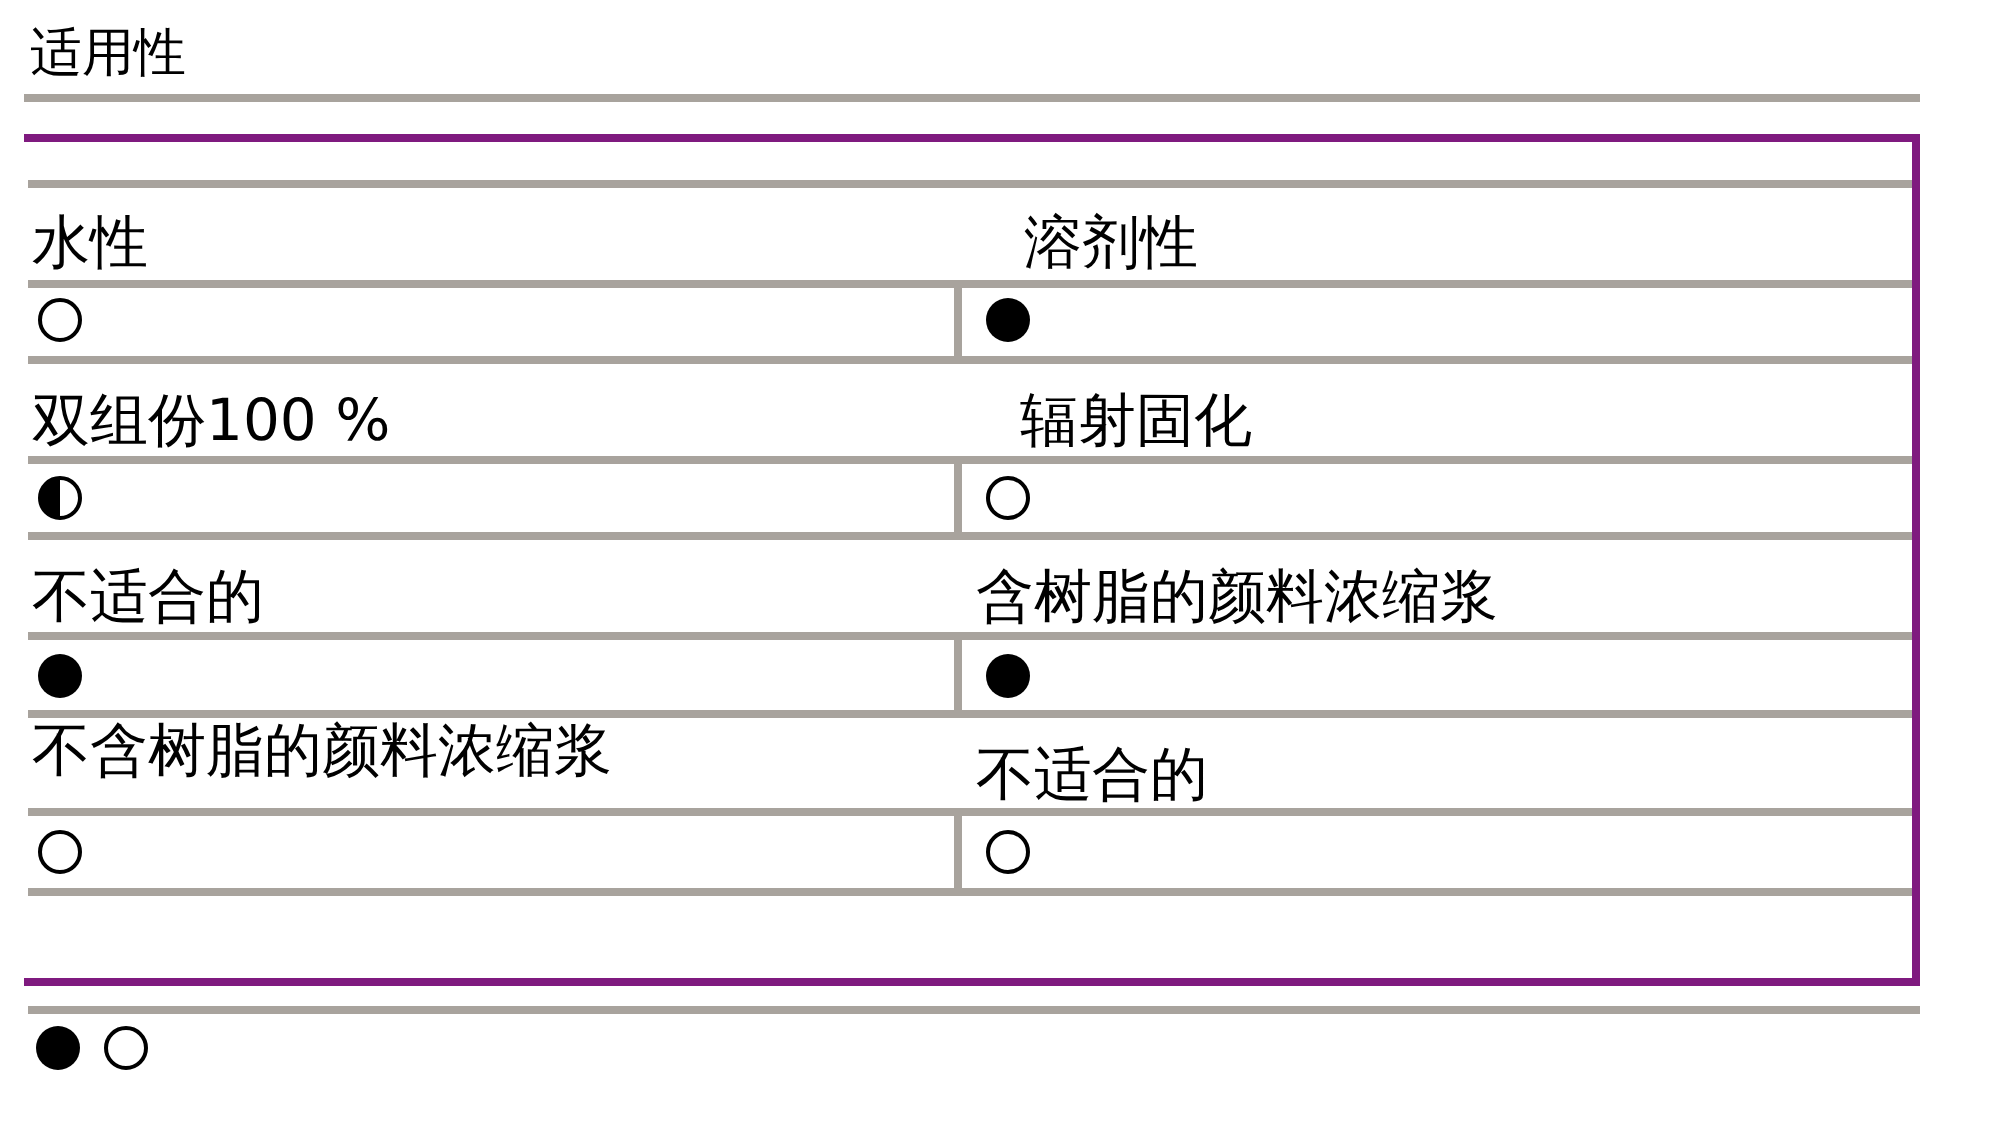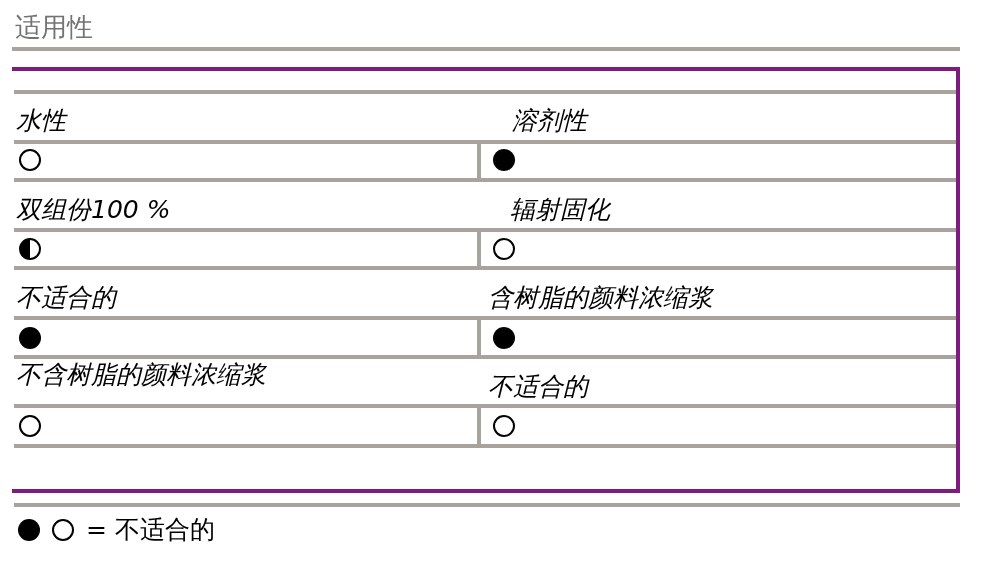--- a/index.html
+++ b/index.html
@@ -1,22 +1,22 @@
 <!DOCTYPE html>
 <html><head>
 <meta charset="utf-8">
 <style>
   html, body { margin:0; padding:0; background:#ffffff; }
   body { width:1006px; height:566px; position:relative; overflow:hidden;
          font-family:"DejaVu Sans","Liberation Sans",sans-serif; color:#000; }
-  .title { position:absolute; left:15px; top:10px; font-size:26px; line-height:34px; color:#737373; }
+  .title { position:absolute; left:15px; top:10px; font-size:26px; line-height:34px; color:#000000; }
   .gline { position:absolute; height:4px; background:#a8a39d; }
   .frame { position:absolute; left:12px; top:67px; width:944px; height:418px;
            border-top:4px solid #7f1a7f; border-right:4px solid #7f1a7f; border-bottom:4px solid #7f1a7f; }
-  .lbl { position:absolute; font-size:25px; line-height:30px; white-space:nowrap;font-style:italic; }
+  .lbl { position:absolute; font-size:29px; line-height:30px; white-space:nowrap; }
   .sym { position:absolute; width:22px; height:22px; border-radius:50%; box-sizing:border-box; }
   .sym.full { background:#000; }
   .sym.none { border:2px solid #000; background:#fff; }
   .sym.half { border:2px solid #000; background:linear-gradient(to right,#000 50%,#fff 50%); }
   .vsep { position:absolute; left:477px; width:4px; background:#a8a39d; }
   .legend { position:absolute; left:18px; top:513px; font-size:25px; line-height:34px; display:flex; align-items:center; white-space:nowrap; }
   .legend .sym { position:static; display:inline-block; margin-right:12px; }
   .legend .txt { margin-right:12px; }
 </style>
 </head>
@@ -60,14 +60,13 @@
 <div class="lbl" style="left:16px;top:360px;">不含树脂的颜料浓缩浆</div>
 <div class="lbl" style="left:488px;top:372px;">不适合的</div>
 <div class="sym none" style="left:19px;top:415px;"></div>
 <div class="sym none" style="left:493px;top:415px;"></div>
 
 <div class="gline" style="left:14px;top:503px;width:946px;"></div>
 
 <div class="legend">
   <span class="sym full"></span>
   <span class="sym none"></span>
-  <span class="txt">= 不适合的</span>
 </div>
 
 </body></html>

